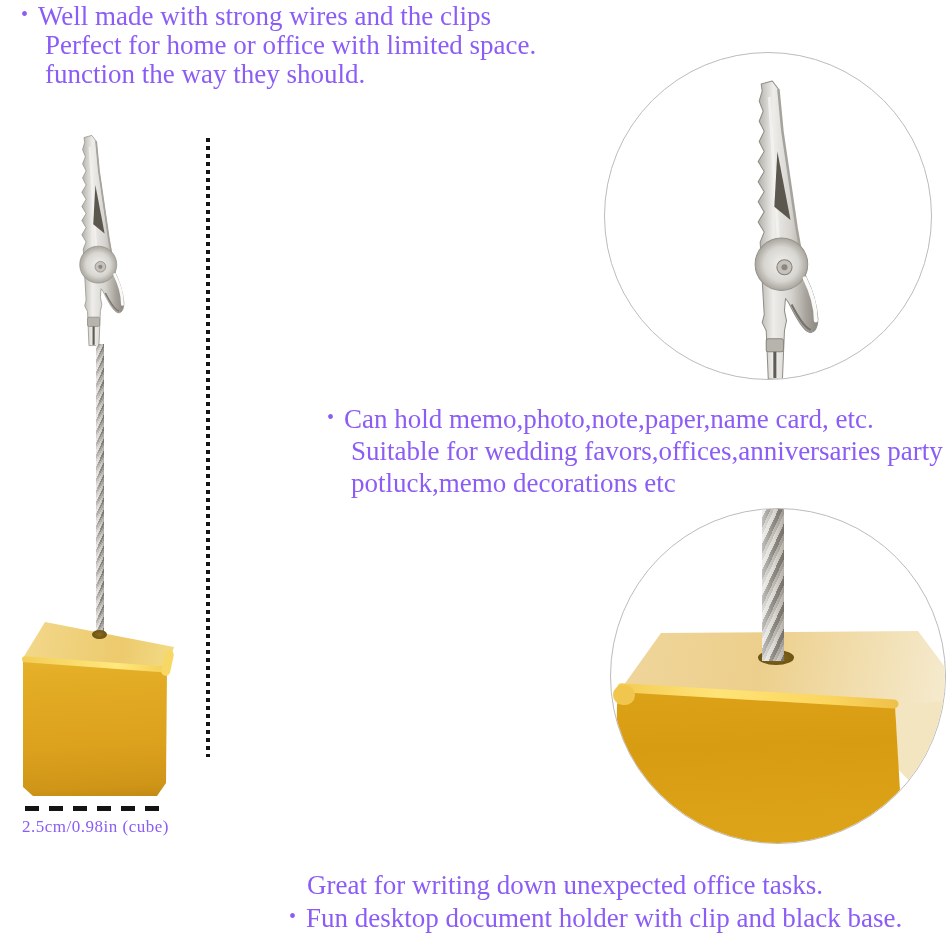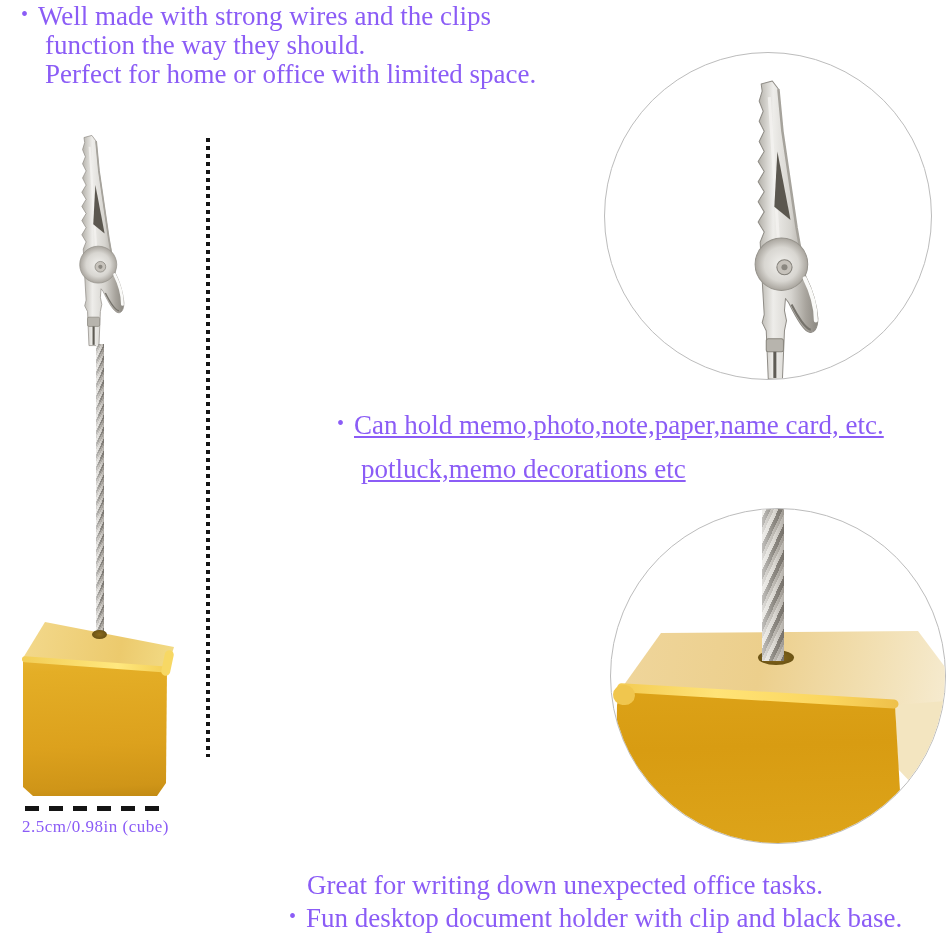--- a/index.html
+++ b/index.html
@@ -6,21 +6,21 @@
   .stage{
     position:relative;width:950px;height:934px;background:#ffffff;overflow:hidden;
     font-family:"Liberation Serif", serif;color:#8b5cf6;margin-left:17px;
   }
   .note{position:absolute;}
   .note-line{white-space:nowrap;position:relative;}
   .bullet{display:inline-block;font-size:20px;vertical-align:4px;margin-right:10px;}
   .indent{padding-left:24px;}
   .first{padding-left:0;}
   .note-top{left:4px;top:0px;font-size:27px;line-height:29px;}
-  .note-middle{left:320px;top:401px;font-size:27px;line-height:44px;text-decoration:underline;}
+  .note-middle{left:310px;top:401px;font-size:27px;line-height:32px;}
   .note-bottom{left:272px;top:870px;font-size:27px;line-height:31px;}
   .dim-label{position:absolute;white-space:nowrap;letter-spacing:0.5px;}
   .label-height{left:204px;top:506px;font-size:26px;}
   .label-base{left:5px;top:817px;font-size:17px;}
   .vdots{
     position:absolute;left:189px;top:138px;width:4px;height:619px;
     background:repeating-linear-gradient(180deg,#141414 0 4px,transparent 4px 8px);
   }
   .hdash{
     position:absolute;left:8px;top:806px;width:137px;height:5px;
@@ -128,22 +128,22 @@
         <path d="M57,198 C63,210 68,226 68,240" fill="none" stroke="#fafaf8" stroke-width="4" stroke-linecap="round"></path>
         <path d="M44,224 C50,236 58,248 63,249" fill="none" stroke="#76736c" stroke-width="2"></path>
         <rect x="19" y="258" width="17" height="13" rx="2" fill="#b7b4ad" stroke="#8a877f"></rect>
         <rect x="26" y="271" width="3" height="26" fill="#5f5c55"></rect>
       </g>
     </defs>
   </svg>
 
   <div class="note note-top">
     <div class="note-line first"><span class="bullet">•</span><span>Well made with strong wires and the clips</span></div>
+    <div class="note-line indent"><span>Perfect for home or office with limited space.</span></div>
     <div class="note-line indent"><span>function the way they should.</span></div>
-    <div class="note-line indent"><span>Perfect for home or office with limited space.</span></div>
   </div>
 
   <svg class="clip-svg clip-main" viewBox="0 0 80 300" preserveAspectRatio="none">
     <use href="#clip-shape"></use>
   </svg>
   <div class="wire wire-main"></div>
   <div class="cube-main">
     <div class="face face-top"></div>
     <div class="face face-front"></div>
     <div class="edge-hl-main"></div>
@@ -154,20 +154,21 @@
   <div class="vdots"></div>
 
   <div class="circle-inset inset-clip">
     <svg class="clip-svg clip-zoom" viewBox="0 0 80 300" preserveAspectRatio="none">
       <use href="#clip-shape"></use>
     </svg>
   </div>
 
   <div class="note note-middle">
     <div class="note-line first"><span class="bullet">•</span><span>Can hold memo,photo,note,paper,name card, etc.</span></div>
+    <div class="note-line indent"><span>Suitable for wedding favors,offices,anniversaries party</span></div>
     <div class="note-line indent"><span>potluck,memo decorations etc</span></div>
   </div>
 
   <div class="circle-inset inset-base">
     <div class="face face-top"></div>
     <div class="face face-right"></div>
     <div class="face face-front"></div>
     <div class="edge-hl-zoom"></div>
     <div class="corner-hl-zoom"></div>
     <div class="hole hole-zoom"></div>

